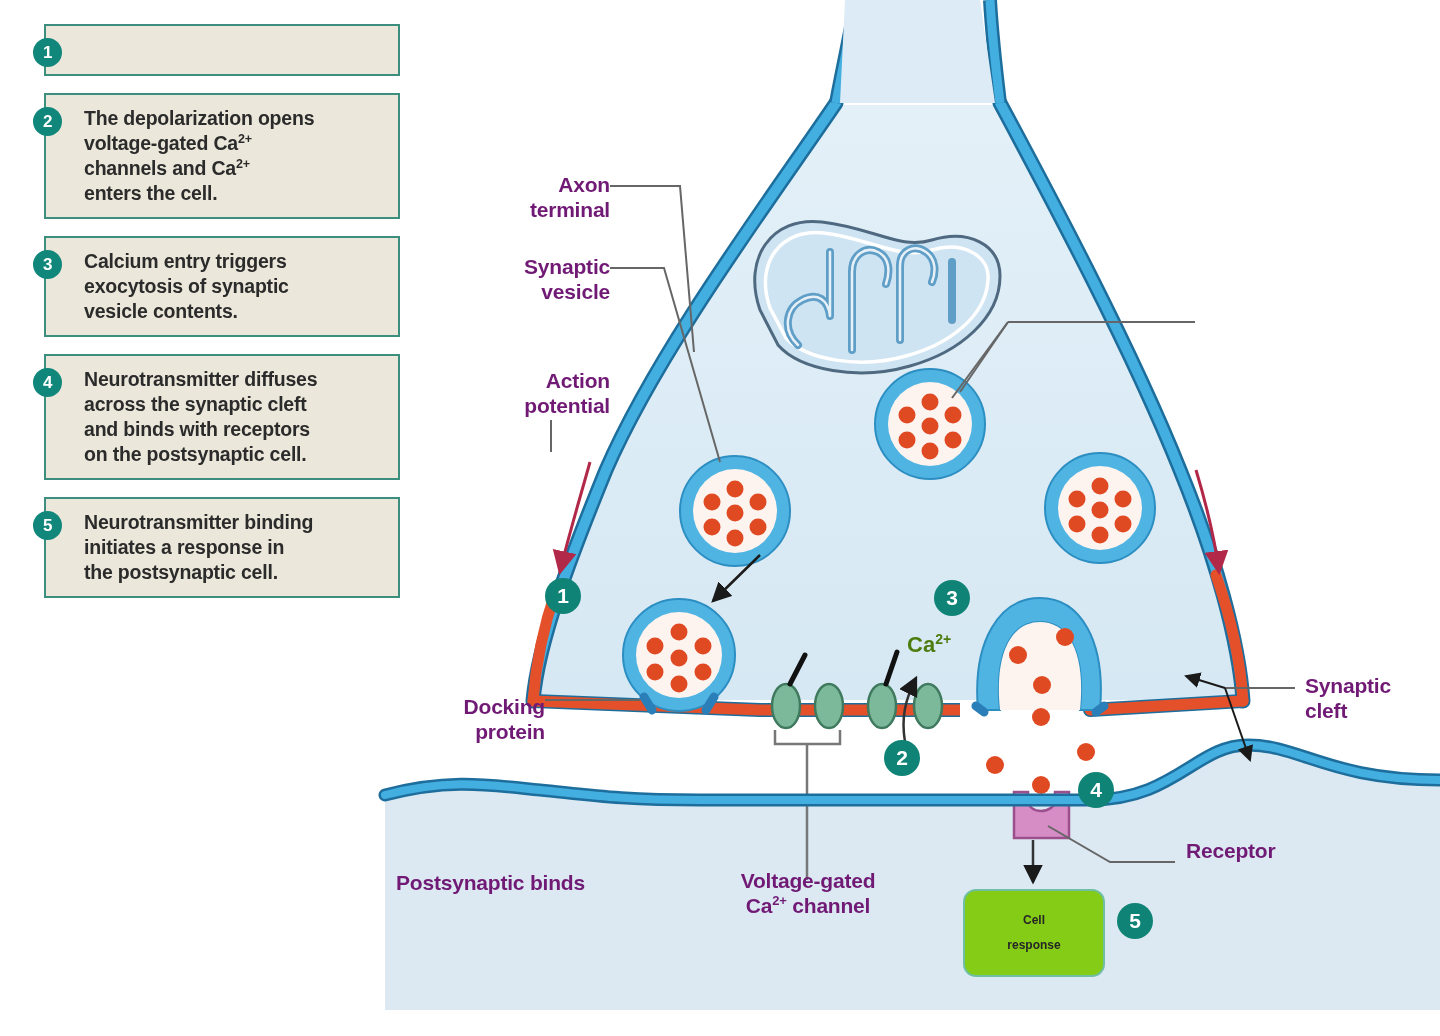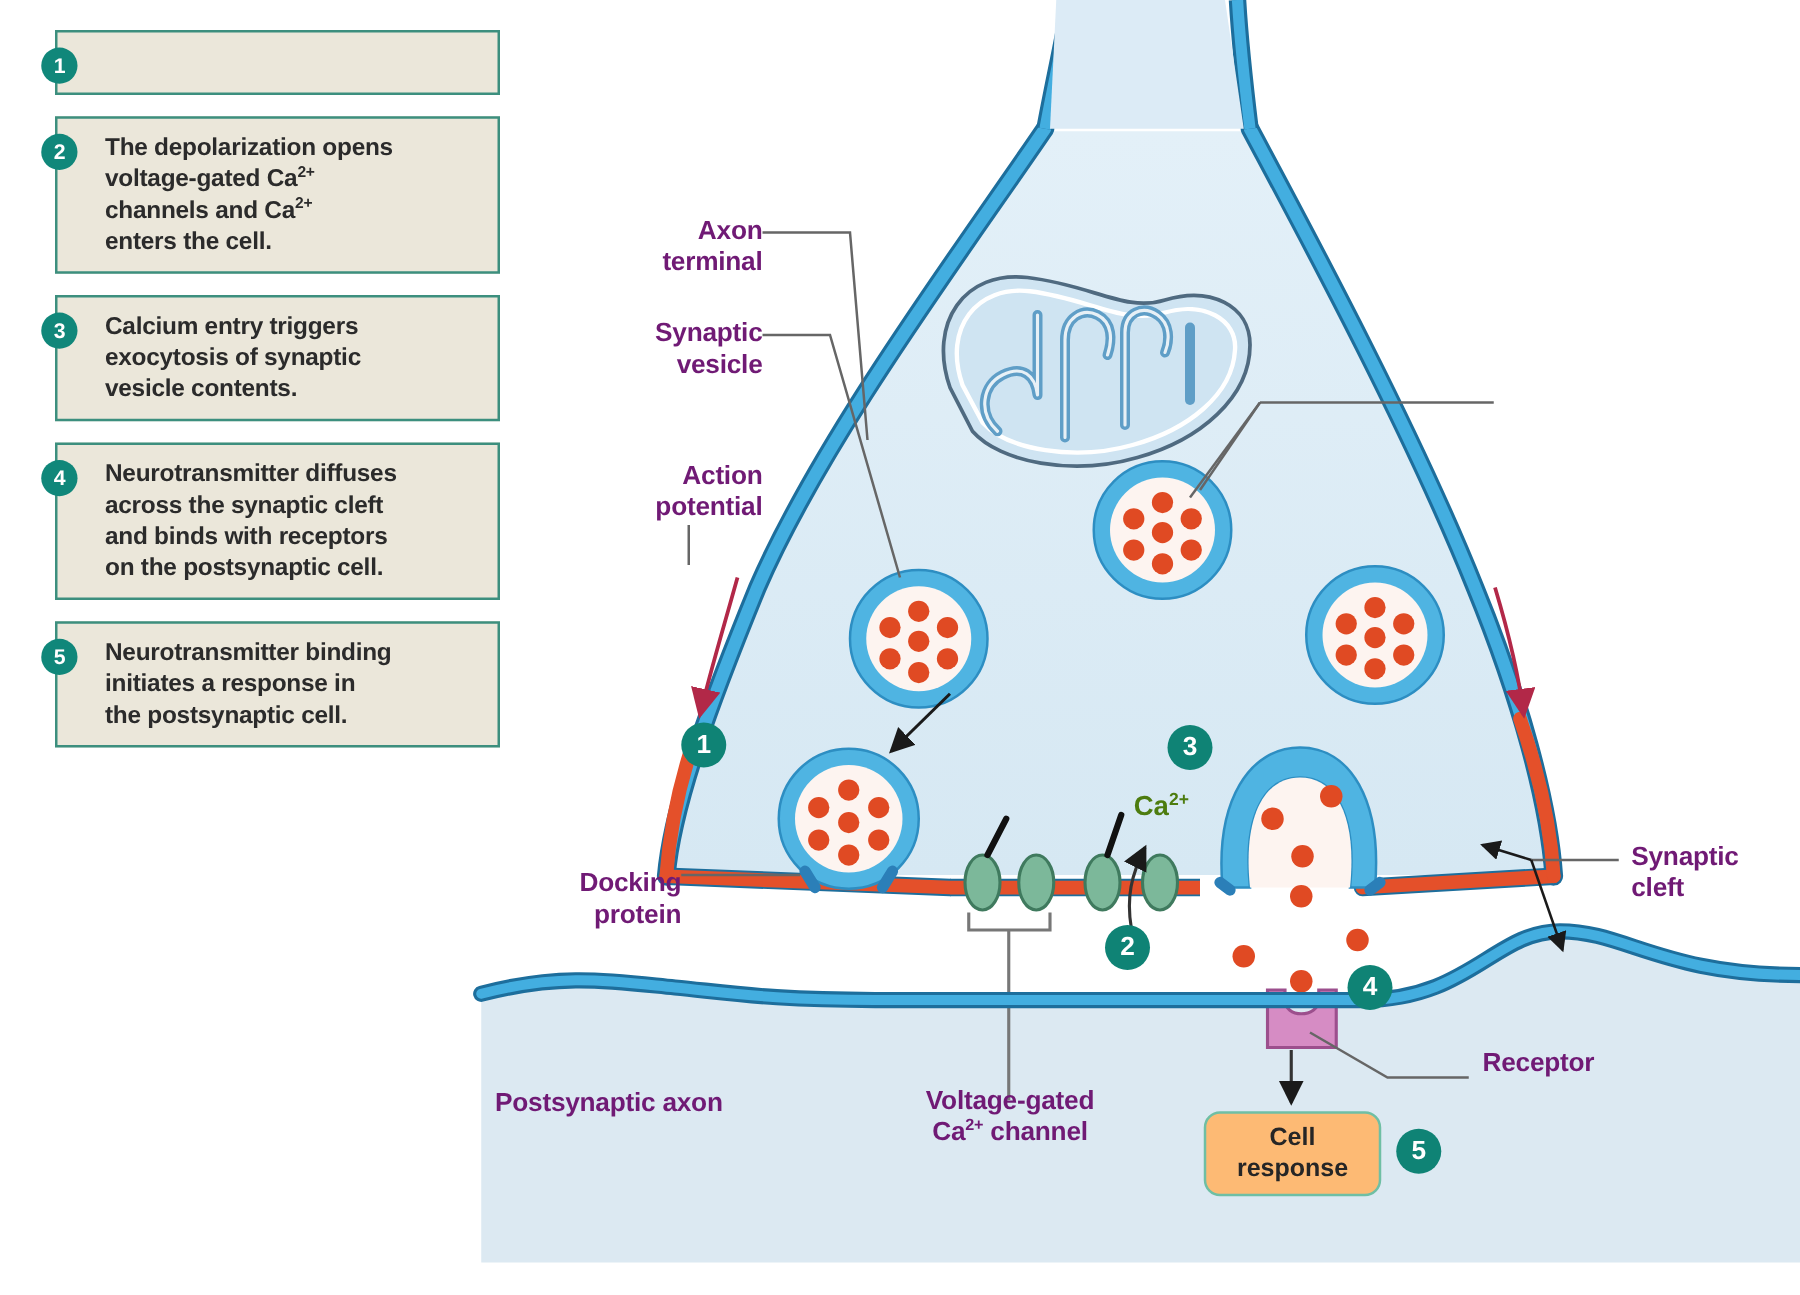--- a/index.html
+++ b/index.html
@@ -93,29 +93,29 @@
     color: #fff;
     font-size: 21px;
     font-weight: bold;
     line-height: 36px;
     text-align: center;
   }
 
   #cell-response {
     position: absolute;
     left: 963px; top: 889px;
-    width: 142px; height: 68px;
-    background: #fdba74;
+    width: 142px; height: 88px;
+    background: #84cc16;
     border: 2.5px solid #6fbfa4;
     border-radius: 13px;
     display: flex;
     align-items: center;
     justify-content: center;
     text-align: center;
-    font-size: 20px;
+    font-size: 12px;
     font-weight: bold;
     color: #262626;
     line-height: 25px;
     white-space: pre-line;
   }
 </style>
 </head>
 <body>
 
 <div id="stage">
@@ -399,21 +399,21 @@
 
 
   <div class="lbl" style="left:1305px; top:673px; width:130px;">Synaptic
 cleft</div>
 
   <div class="lbl" style="left:1186px; top:838px; width:160px;">Receptor</div>
 
   <div class="lbl rt" style="left:400px; top:694px; width:145px;">Docking
 protein</div>
 
-  <div class="lbl" style="left:396px; top:870px; width:260px;">Postsynaptic axon</div>
+  <div class="lbl" style="left:396px; top:870px; width:260px;">Postsynaptic binds</div>
 
   <div class="lbl ctr" style="left:700px; top:868px; width:216px;">Voltage-gated<br>Ca<sup>2+</sup> channel</div>
 
   <div class="ion-lbl" style="left:907px; top:632px;">Ca<sup>2+</sup></div>
 
   <div id="cell-response">Cell
 response</div>
 
   <div class="marker" style="left:545px; top:578px;">1</div>
   <div class="marker" style="left:884px; top:740px;">2</div>

